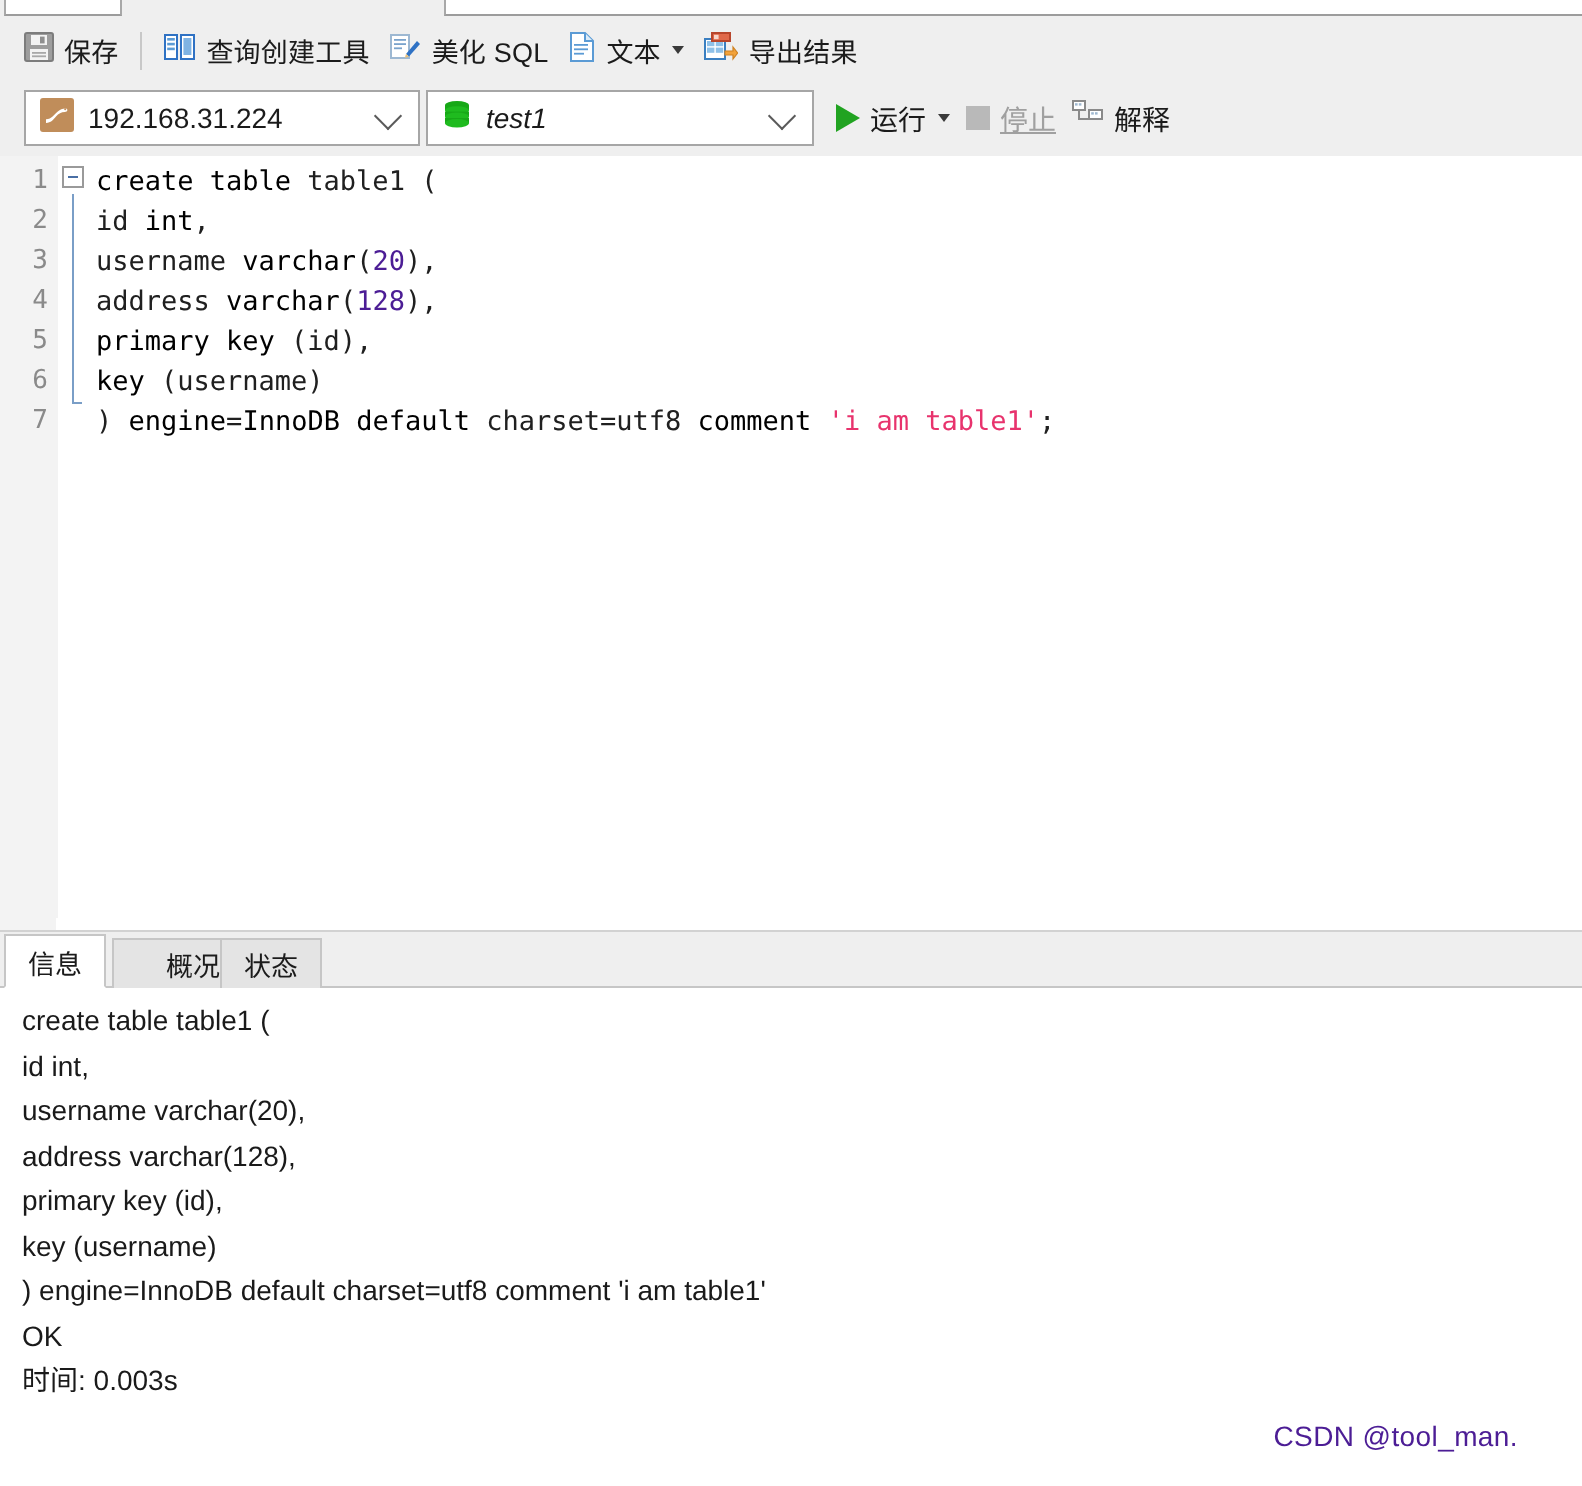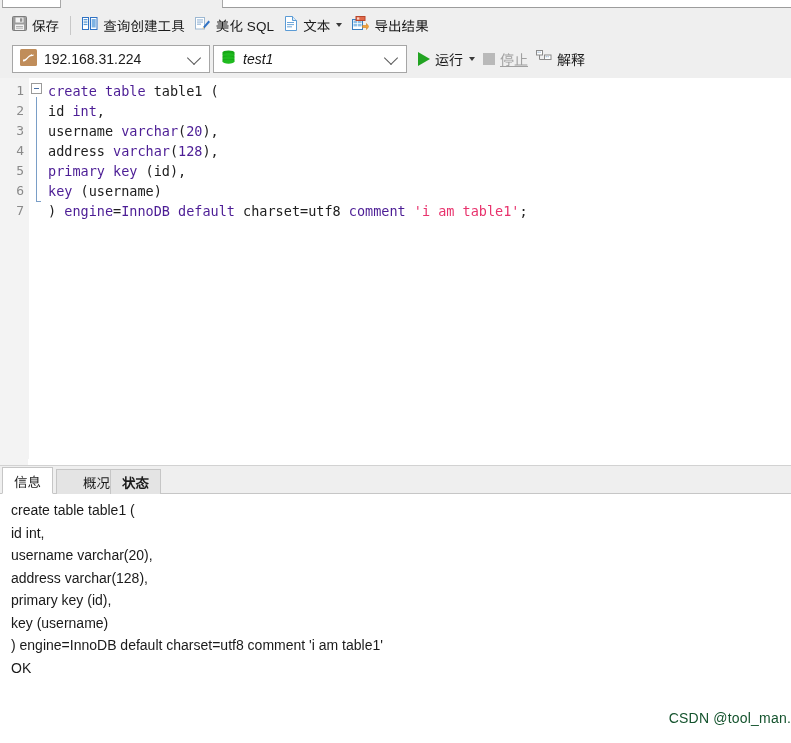--- a/index.html
+++ b/index.html
@@ -219,21 +219,21 @@
     text-align: right;
     color: #8a8a8a;
     font-size: 13px;
     font-family: "DejaVu Sans Mono", "Liberation Mono", monospace;
   }
   .ctext-code {
     position: absolute;
     left: 48px;
     color: #202020;
   }
-  .kw  { color: #4c1d95; text-align: right; }
+  .kw  { color: #000000; text-align: right; }
   .num { color: #4c1d95; }
   .str { color: #e8336d; }
 
   
   .fold-box {
     position: absolute;
     left: 31px; top: 5px;
     width: 11px; height: 11px;
     border: 1px solid #9a9a9a;
     background: #ffffff;
@@ -327,24 +327,24 @@
   }
   .rline {
     font-family: "Liberation Sans", "DejaVu Sans", sans-serif;
     font-size: 14px;
     line-height: 22.5px;
     color: #1a1a1a;
     white-space: pre;
   }
   .watermark {
     position: absolute;
-    right: 0;
+    right: 32px;
     bottom: 17px;
     font-size: 14px;
-    color: #14532d;
+    color: #4c1d95;
     font-family: "Liberation Sans", "DejaVu Sans", sans-serif;
     letter-spacing: 0.2px;
   }
 </style>
 </head>
 <body>
 
 <div class="app">
 
   <div class="tabstrip">
@@ -505,30 +505,31 @@
   <div class="split-line"></div>
 
   <div class="results">
     <div class="restabs" id="result-tabs">
         <div class="rtab active" style="left: 2px;">
           <span>信息</span>
         </div>
         <div class="rtab" style="left: 56px; padding-left: 26px;">
           <span>概况</span>
         </div>
-        <div class="rtab" style="left: 110px; font-weight: bold;">
+        <div class="rtab" style="left: 110px;">
           <span>状态</span>
         </div>
       </div>
     <div class="rpanel" id="result-output">
         <div class="rline">create table table1 (</div>
         <div class="rline">id int,</div>
         <div class="rline">username varchar(20),</div>
         <div class="rline">address varchar(128),</div>
         <div class="rline">primary key (id),</div>
         <div class="rline">key (username)</div>
         <div class="rline">) engine=InnoDB default charset=utf8 comment 'i am table1'</div>
         <div class="rline">OK</div>
+        <div class="rline">时间: 0.003s</div>
       </div>
     <div class="watermark">CSDN @tool_man.</div>
   </div>
 
 </div>
 
 </body></html>

